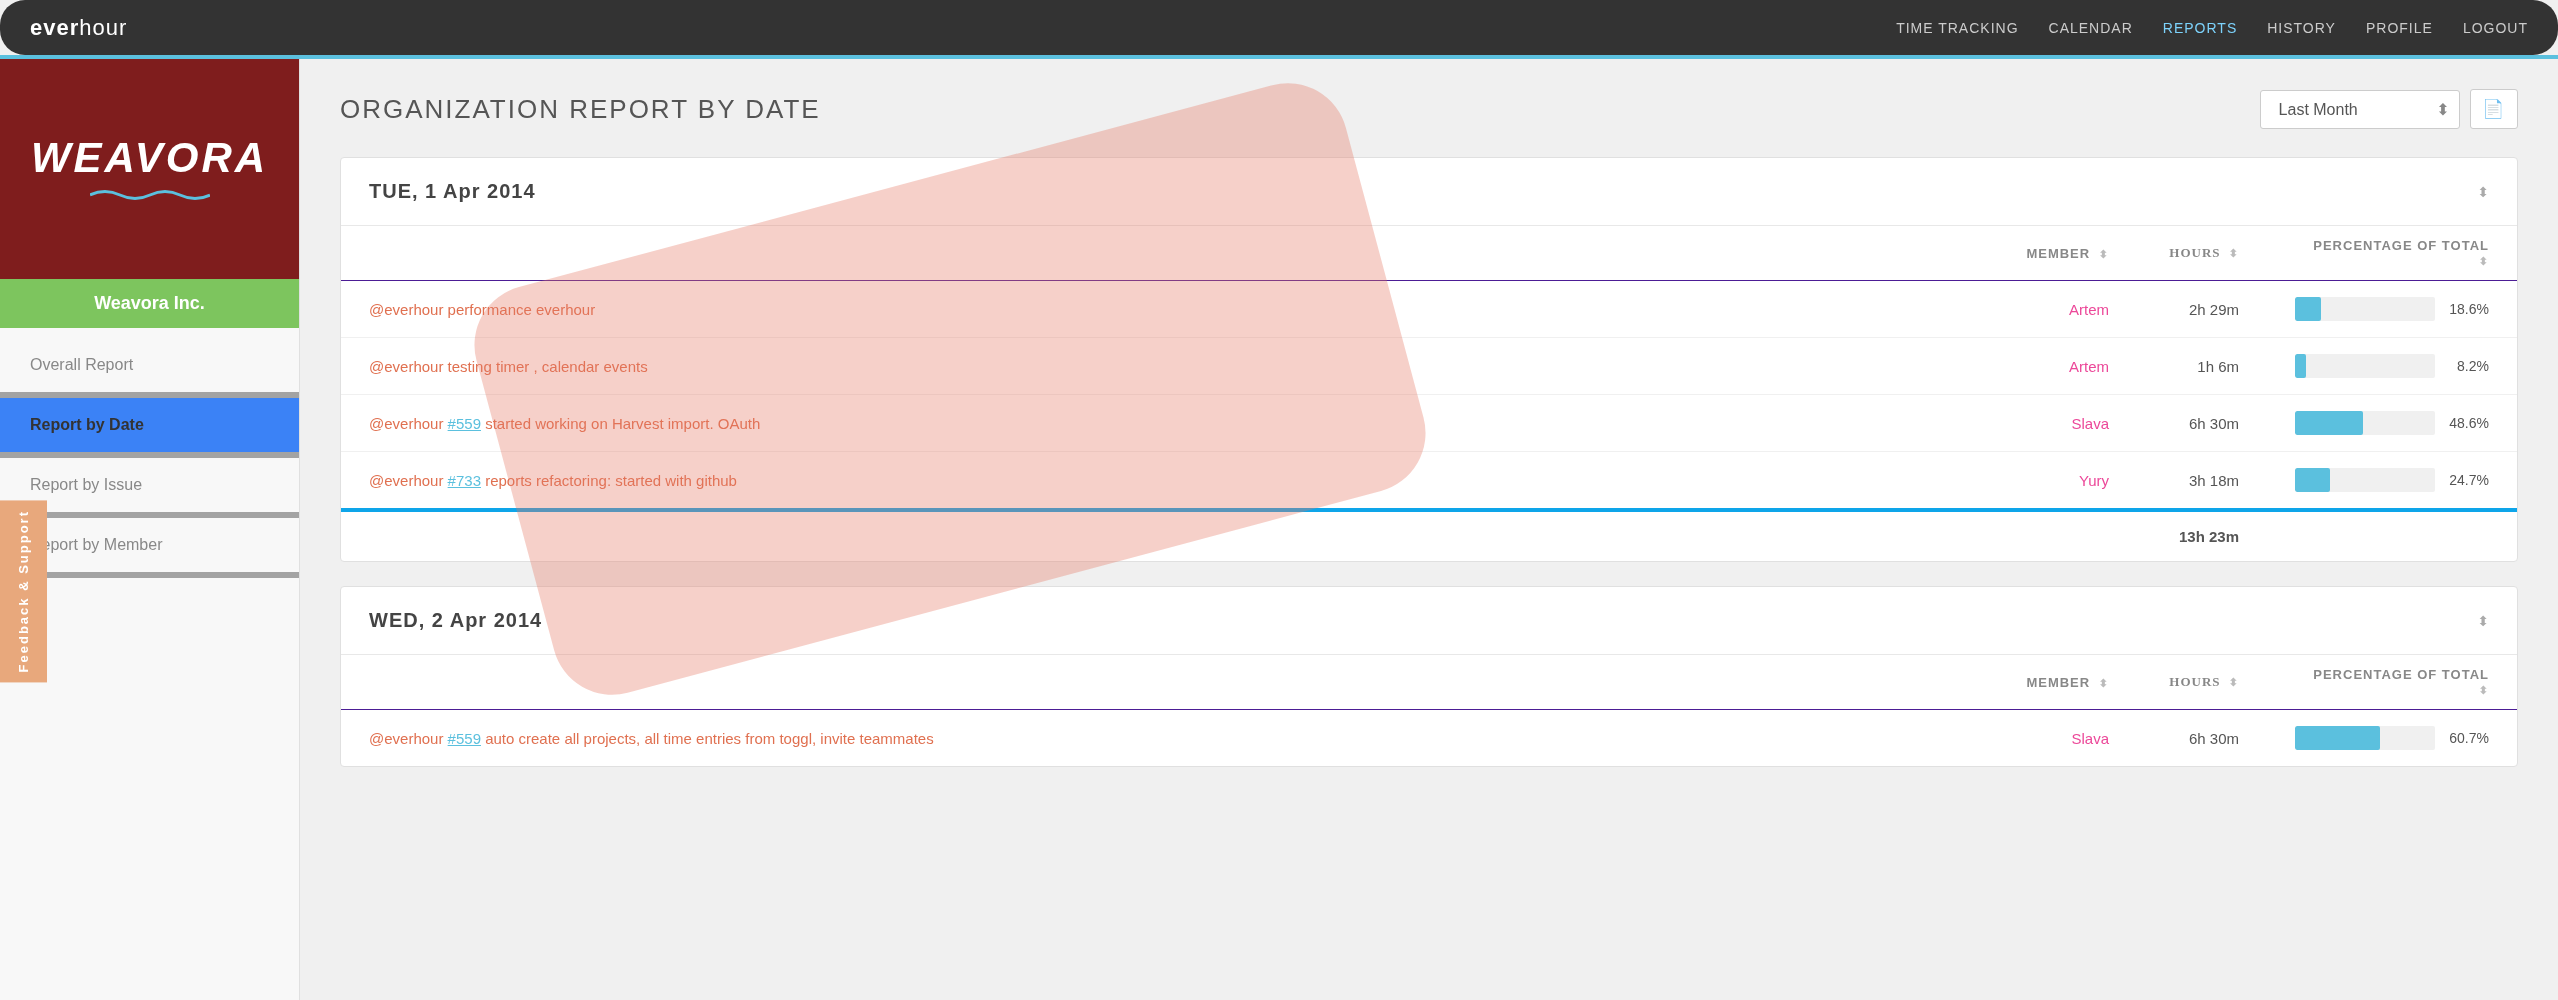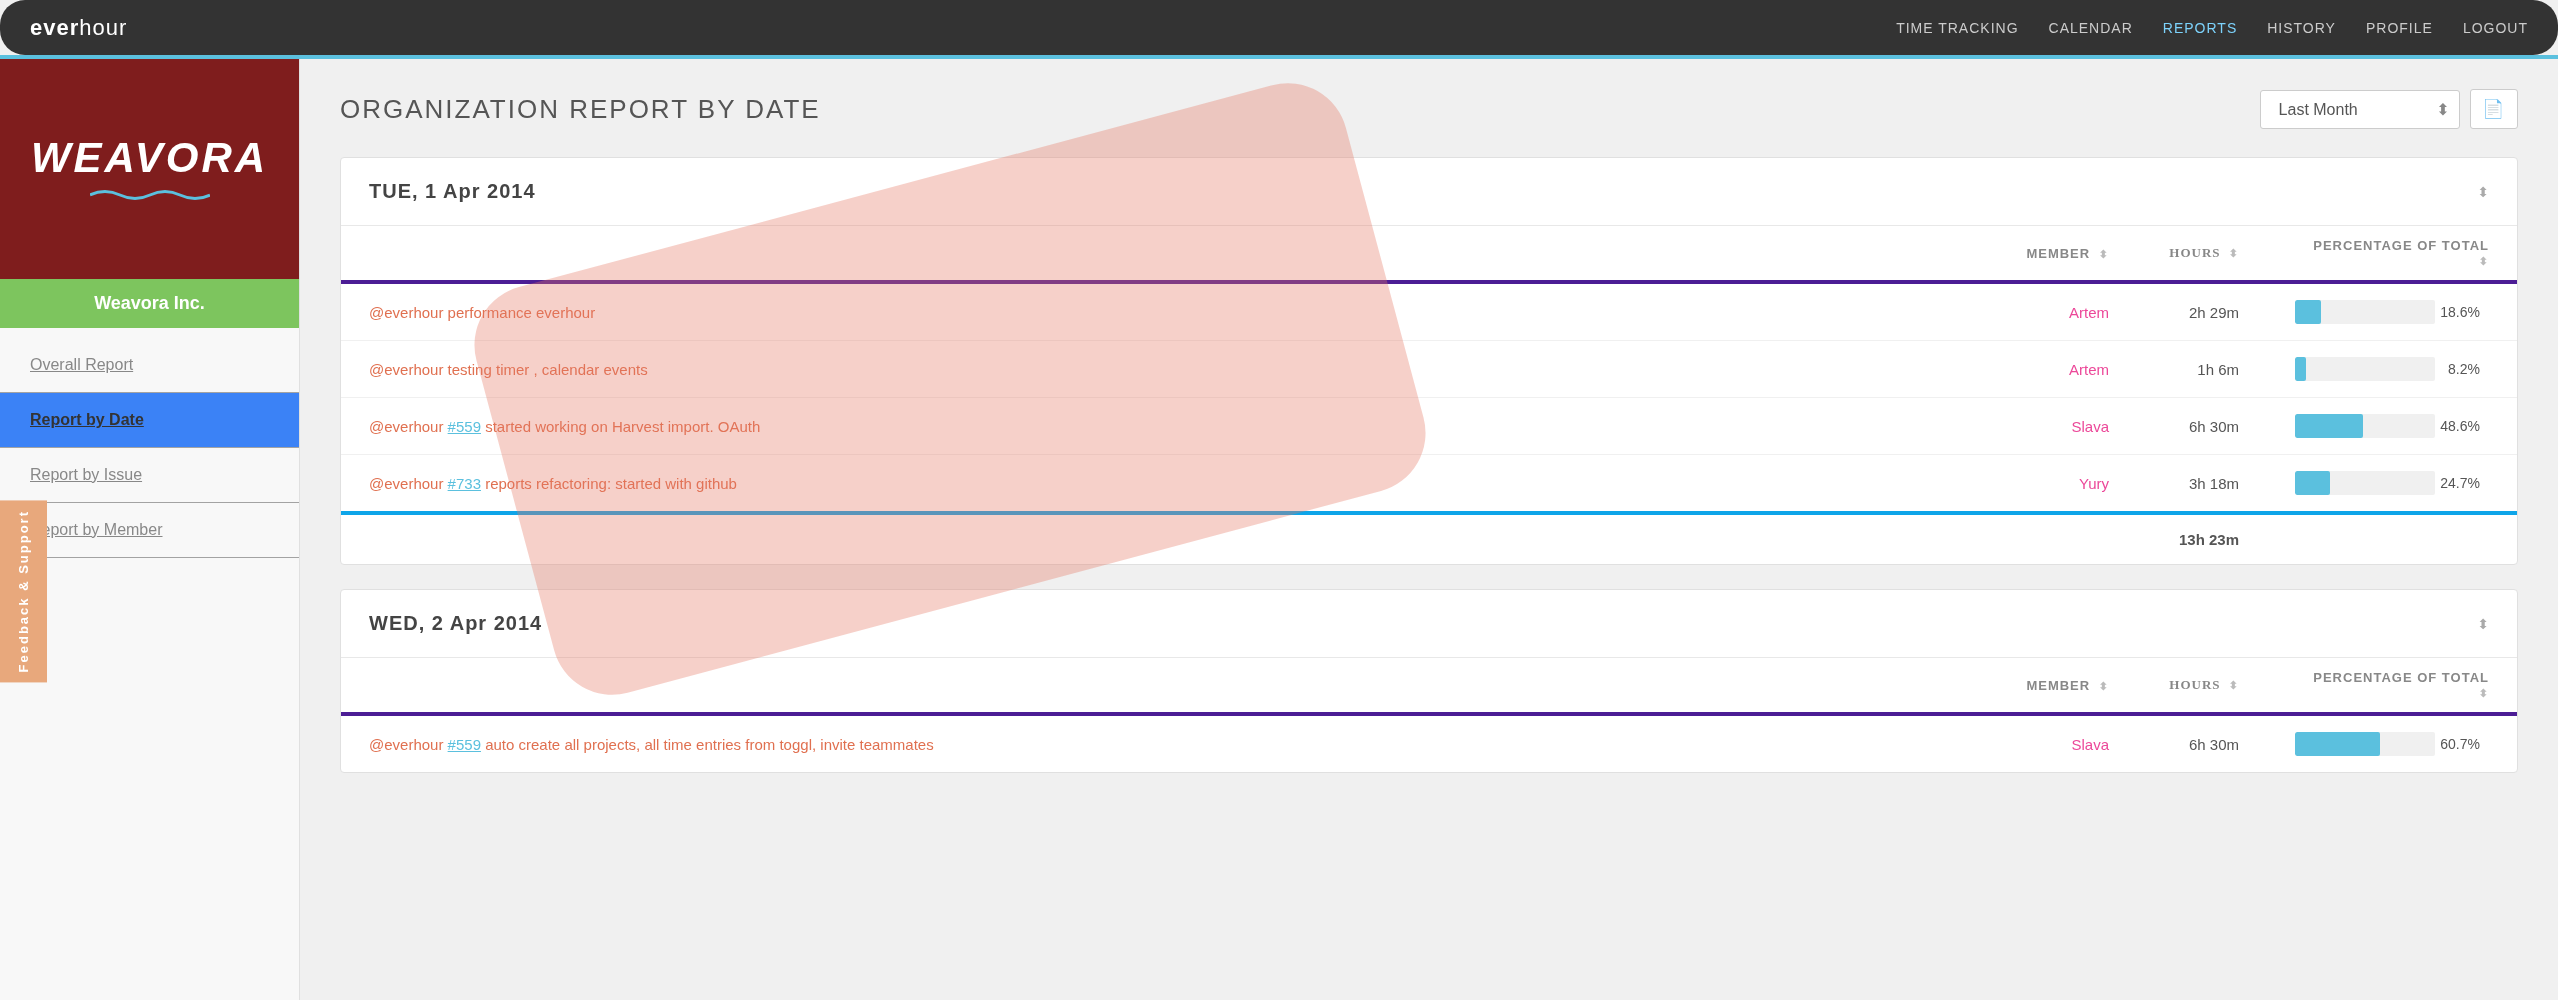--- a/index.html
+++ b/index.html
@@ -82,22 +82,21 @@
       padding: 14px 10px;
       font-size: 18px;
       font-weight: 600;
     }
     .sidebar-nav { padding: 10px 0; flex: 1; }
     .sidebar-nav-item {
       padding: 18px 30px;
       font-size: 16px;
       color: #888;
       cursor: pointer;
-      border-bottom: 1px solid #a3a3a3;
-      text-decoration: underline;
+      border-bottom: 6px solid #a3a3a3;
     }
     .sidebar-nav-item.active {
       color: #333;
       font-weight: 600;
       background: #3b82f6;
     }
 
     
     .main-content {
       flex: 1;
@@ -176,21 +175,21 @@
     .report-date-title {
       font-size: 20px;
       font-weight: 600;
       color: #444;
       letter-spacing: 1px;
     }
     .sort-icon { color: #aaa; font-size: 14px; cursor: pointer; }
 
     .report-table { width: 100%; border-collapse: collapse; }
     .report-table thead tr {
-      border-bottom: 4px solid #4c1d95;
+      border-bottom: 1px solid #4c1d95;
     }
     .report-table thead th {
       padding: 12px 28px;
       font-size: 13px;
       font-weight: 600;
       color: #888;
       text-transform: uppercase;
       letter-spacing: 1px;
     }
     .report-table thead th.col-member { text-align: right; width: 160px; }
@@ -211,21 +210,21 @@
     .report-table tbody td.col-hours { text-align: right; color: #555; font-weight: 500; }
     .report-table tbody td.col-pct { text-align: right; }
 
     .entry-project { color: #555; font-weight: 500; }
     .entry-project span { color: #e07050; }
     .entry-link { color: #5bc0de; }
 
     .pct-bar-wrapper {
       display: flex;
       align-items: center;
-      justify-content: flex-start;
+      justify-content: space-between;
     }
     .pct-bar-bg {
       width: 140px;
       height: 24px;
       background: #f0f0f0;
       border-radius: 2px;
       overflow: hidden;
       position: relative;
     }
     .pct-bar-fill {

